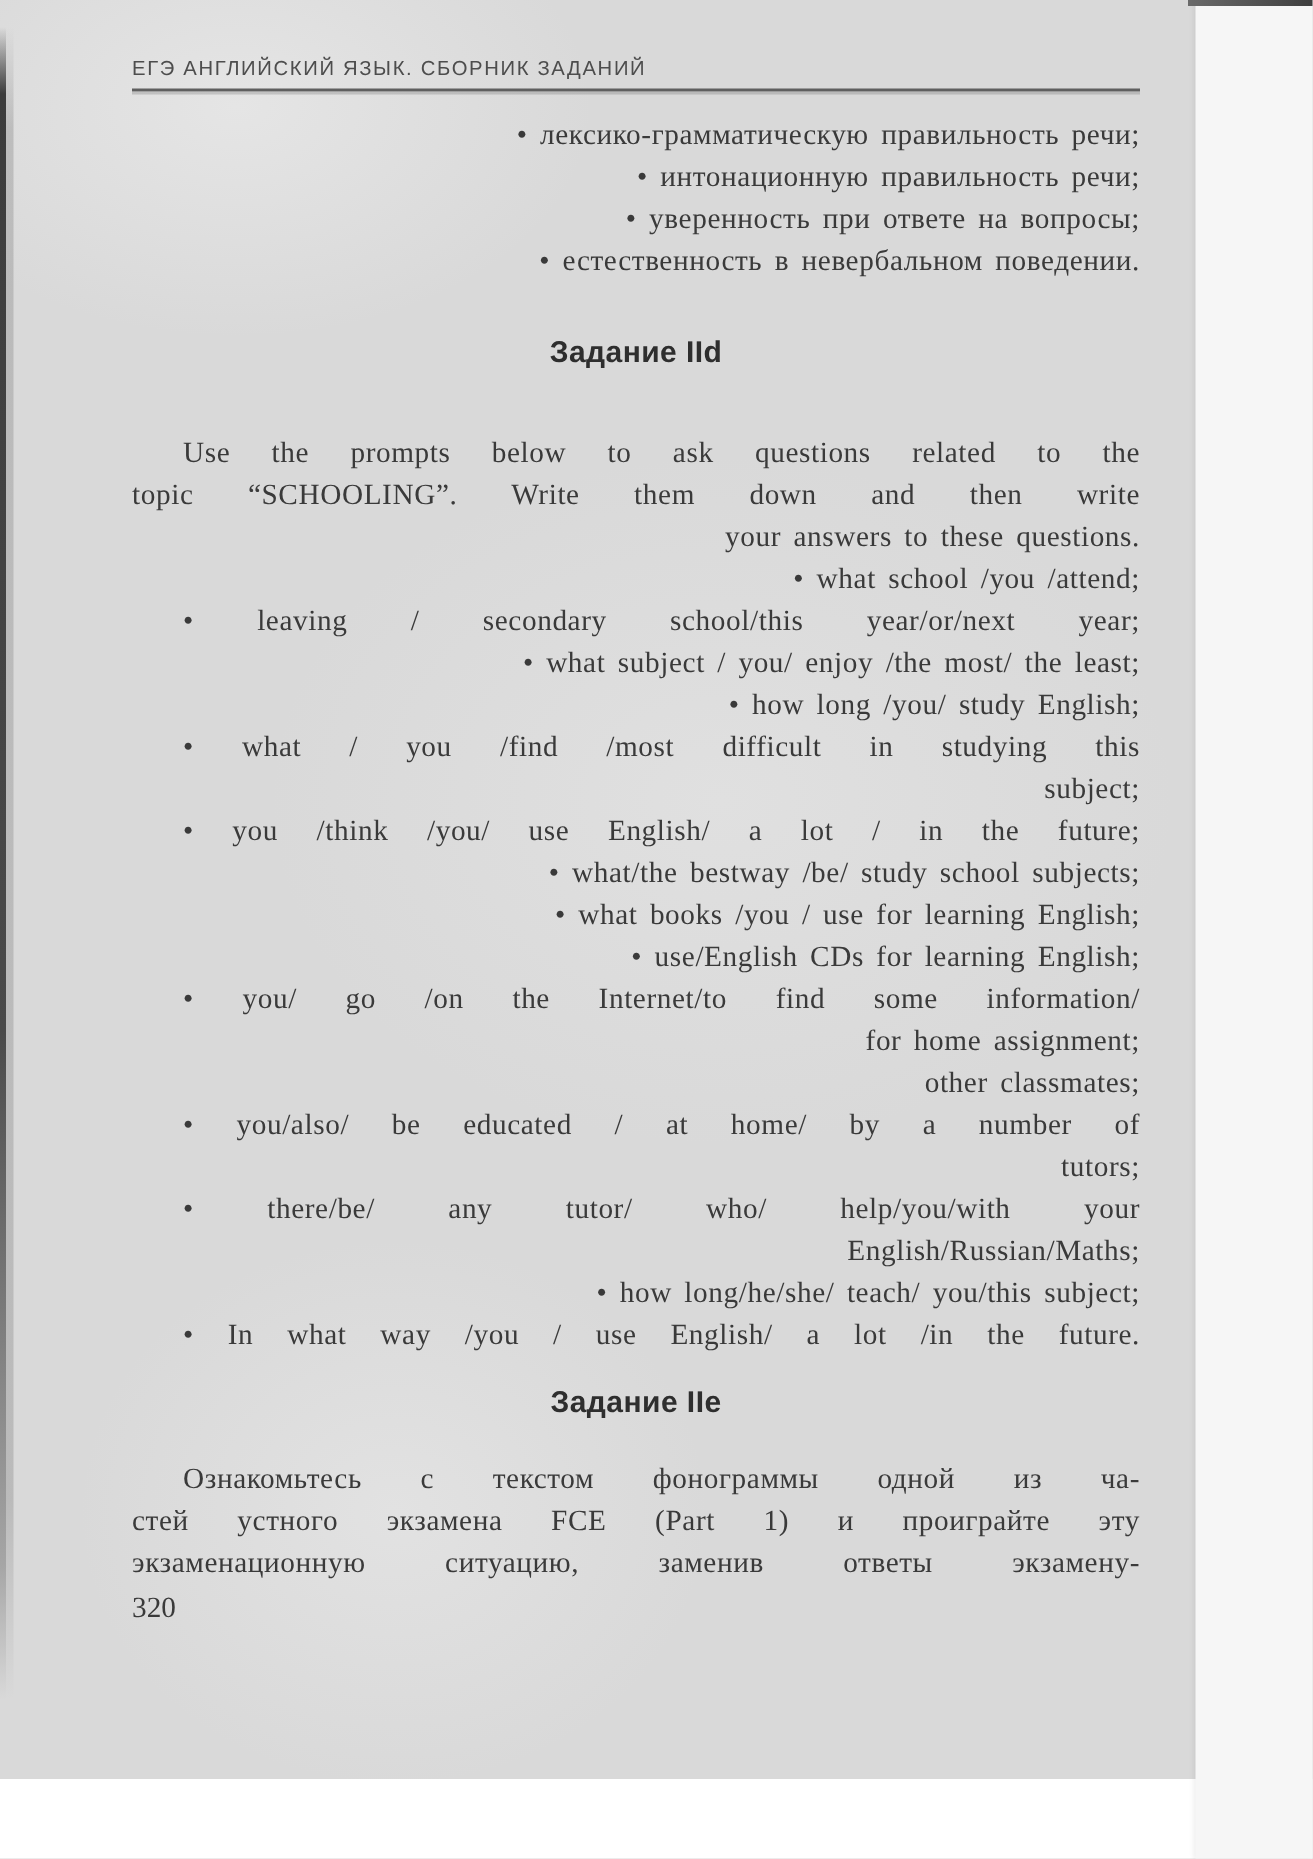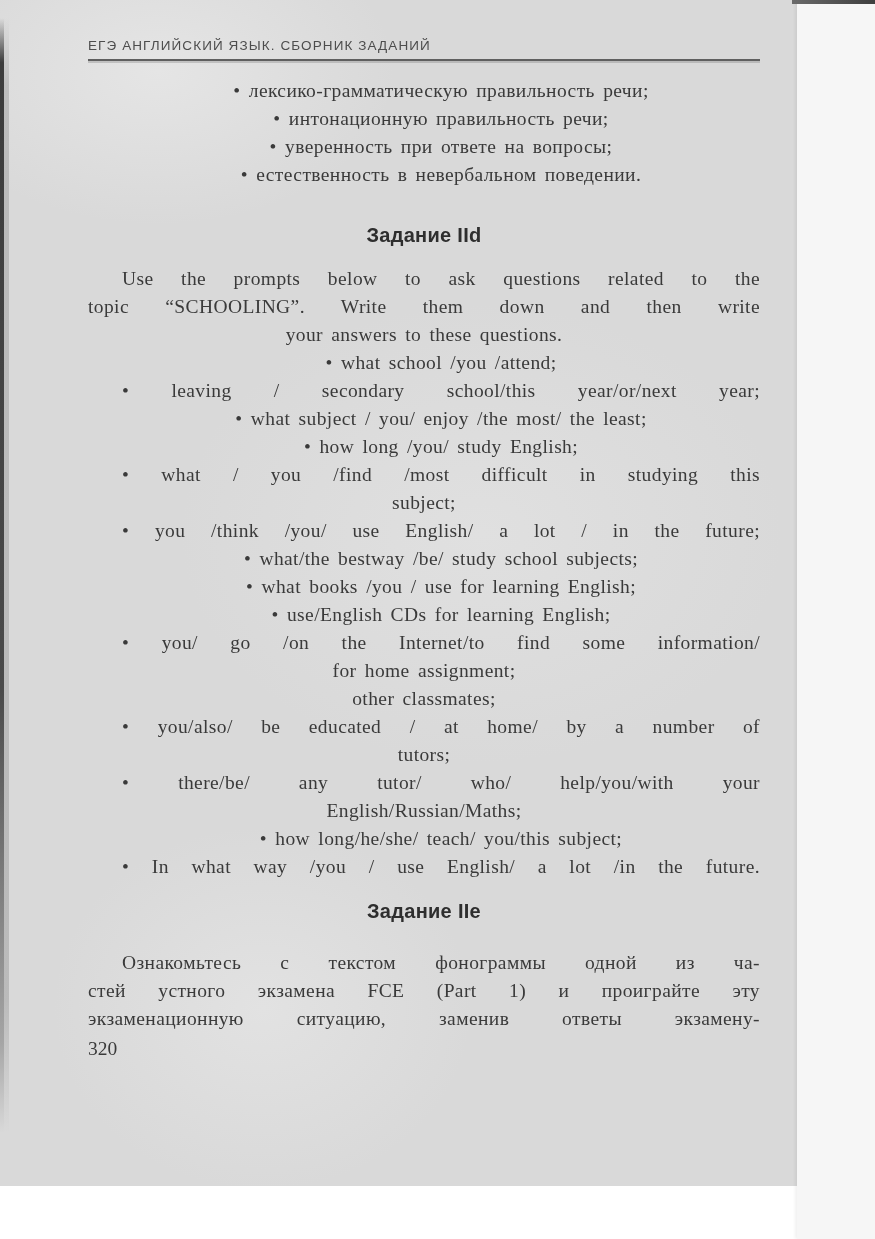--- a/index.html
+++ b/index.html
@@ -24,30 +24,30 @@
            background:linear-gradient(to bottom,rgba(130,130,130,0) 0%,rgba(130,130,130,0.35) 6%,rgba(130,130,130,0.35) 88%,rgba(130,130,130,0) 100%);}
 
   .column{position:absolute;left:88px;top:38px;width:672px;}
 
   .running-head{font-family:"Liberation Sans",sans-serif;
                 font-size:13.5px;letter-spacing:1.1px;color:#4d4d4d;
                 padding-bottom:6px;border-bottom:2px solid #5f5f5f;
                 box-shadow:0 2px 0 rgba(90,90,90,0.25);}
 
   .line{line-height:28px;min-height:28px;font-size:19.5px;color:#3a3a3a;
-        word-spacing:3px;letter-spacing:0.4px;text-align:center;white-space:normal;}
+        word-spacing:3px;letter-spacing:0.4px;text-align:right;white-space:normal;}
   .line.j{text-align:justify;text-align-last:justify;}
   .line.i{text-indent:34px;}
 
   .intro-bullets{margin-top:16px;}
 
   .task-heading{font-family:"Liberation Sans",sans-serif;font-weight:bold;
                 font-size:20px;color:#2e2e2e;text-align:center;
                 line-height:28px;letter-spacing:0.3px;}
-  .h-iid{margin-top:32px;margin-bottom:16px;}
+  .h-iid{margin-top:32px;margin-bottom:40px;}
   .h-iie{margin-top:16px;margin-bottom:24px;}
 
   .page-number{font-size:19.5px;color:#3a3a3a;line-height:28px;margin-top:2px;}
 </style>
 </head>
 <body>
 
 <div class="scan">
   <div class="edge-strip"></div>
   <div class="edge-top-line"></div>

